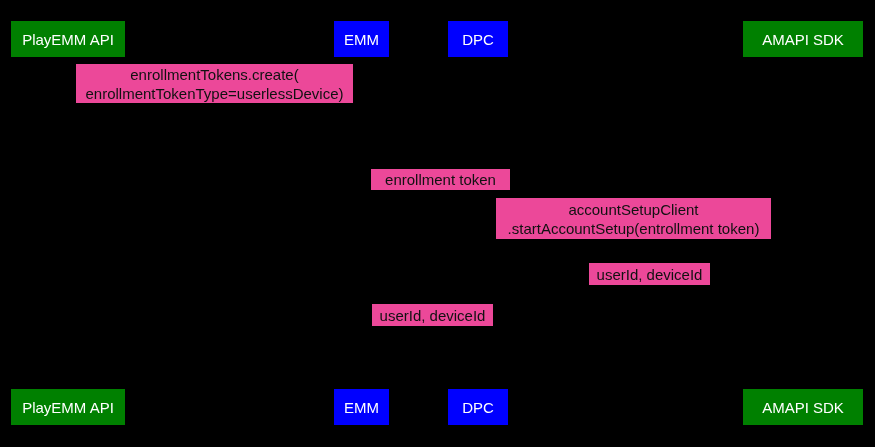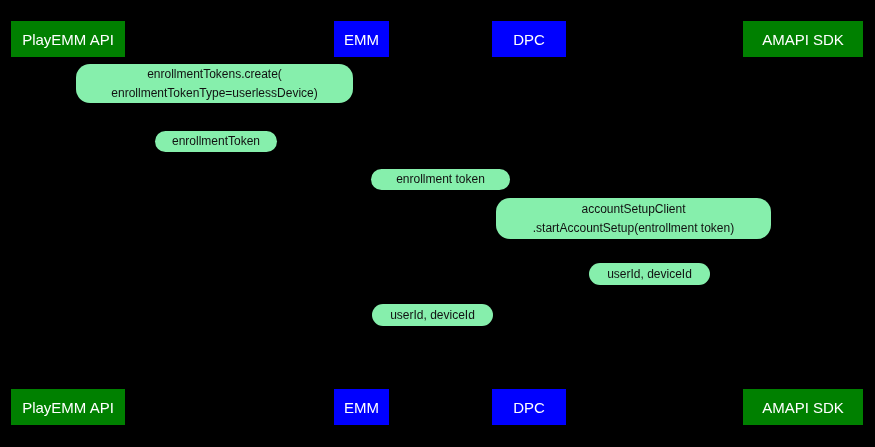--- a/index.html
+++ b/index.html
@@ -23,38 +23,37 @@
     justify-content: center;
     color: #ffffff;
     font-size: 15px;
     box-sizing: border-box;
   }
   .actor.green { background: #008000; }
   .actor.blue  { background: #0000ff; }
 
   .a-playemm { left: 11px;  width: 114px; }
   .a-emm     { left: 334px; width: 55px; text-align: center;  }
-  .a-dpc     { left: 492px; width: 74px;  }
+  .a-dpc     { left: 448px; width: 60px;  }
   .a-amapi   { left: 743px; width: 120px; }
   .row-top    { top: 21px;  }
   .row-bottom { top: 389px; }
 
   .msg {
     position: absolute;
-    background: #86efac;
+    background: #ec4899;
     color: #111111;
-    font-size: 12px;
+    font-size: 15px;
     line-height: 19px;
     display: flex;
     align-items: center;
     justify-content: center;
     text-align: center;
     white-space: pre-line;
     box-sizing: border-box;
-    border-radius: 14px;
   }
   .msg1 { left: 76px;  top: 64px;  width: 277px; height: 39px; }
   .msg2 { left: 155px; top: 131px; width: 122px; height: 21px; }
   .msg3 { left: 371px; top: 169px; width: 139px; height: 21px; }
   .msg4 { left: 496px; top: 198px; width: 275px; height: 41px; }
   .msg5 { left: 589px; top: 263px; width: 121px; height: 22px; }
   .msg6 { left: 372px; top: 304px; width: 121px; height: 22px; }
   .msg7 { left: 154px; top: 343px; width: 122px; height: 22px; }
 </style>
 </head>
@@ -62,21 +61,20 @@
 
 <div class="stage">
 
   <div class="actor green row-top a-playemm">PlayEMM API</div>
   <div class="actor blue row-top a-emm">EMM</div>
   <div class="actor blue row-top a-dpc">DPC</div>
   <div class="actor green row-top a-amapi">AMAPI SDK</div>
 
   <div class="msg msg1">enrollmentTokens.create(
 enrollmentTokenType=userlessDevice)</div>
-  <div class="msg msg2">enrollmentToken</div>
   <div class="msg msg3">enrollment token</div>
   <div class="msg msg4">accountSetupClient
 .startAccountSetup(entrollment token)</div>
   <div class="msg msg5">userId, deviceId</div>
   <div class="msg msg6">userId, deviceId</div>
 
   <div class="actor green row-bottom a-playemm">PlayEMM API</div>
   <div class="actor blue row-bottom a-emm">EMM</div>
   <div class="actor blue row-bottom a-dpc">DPC</div>
   <div class="actor green row-bottom a-amapi">AMAPI SDK</div>

